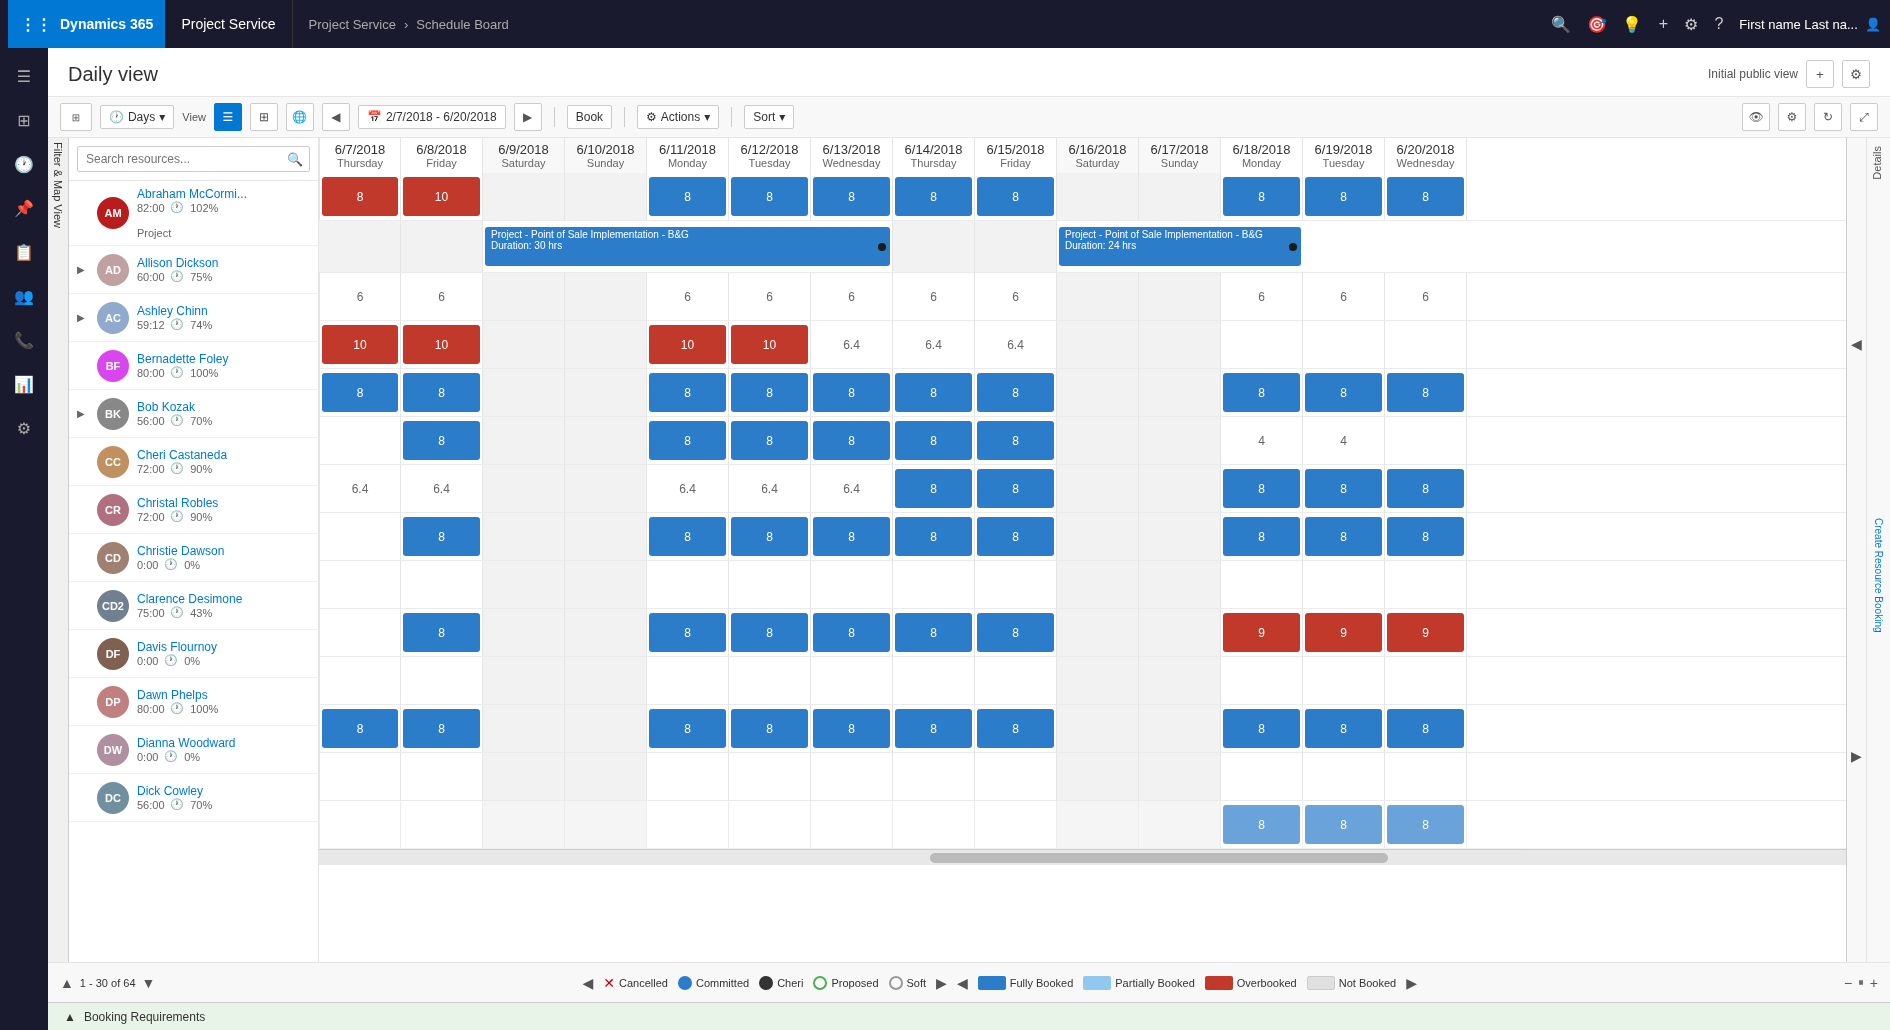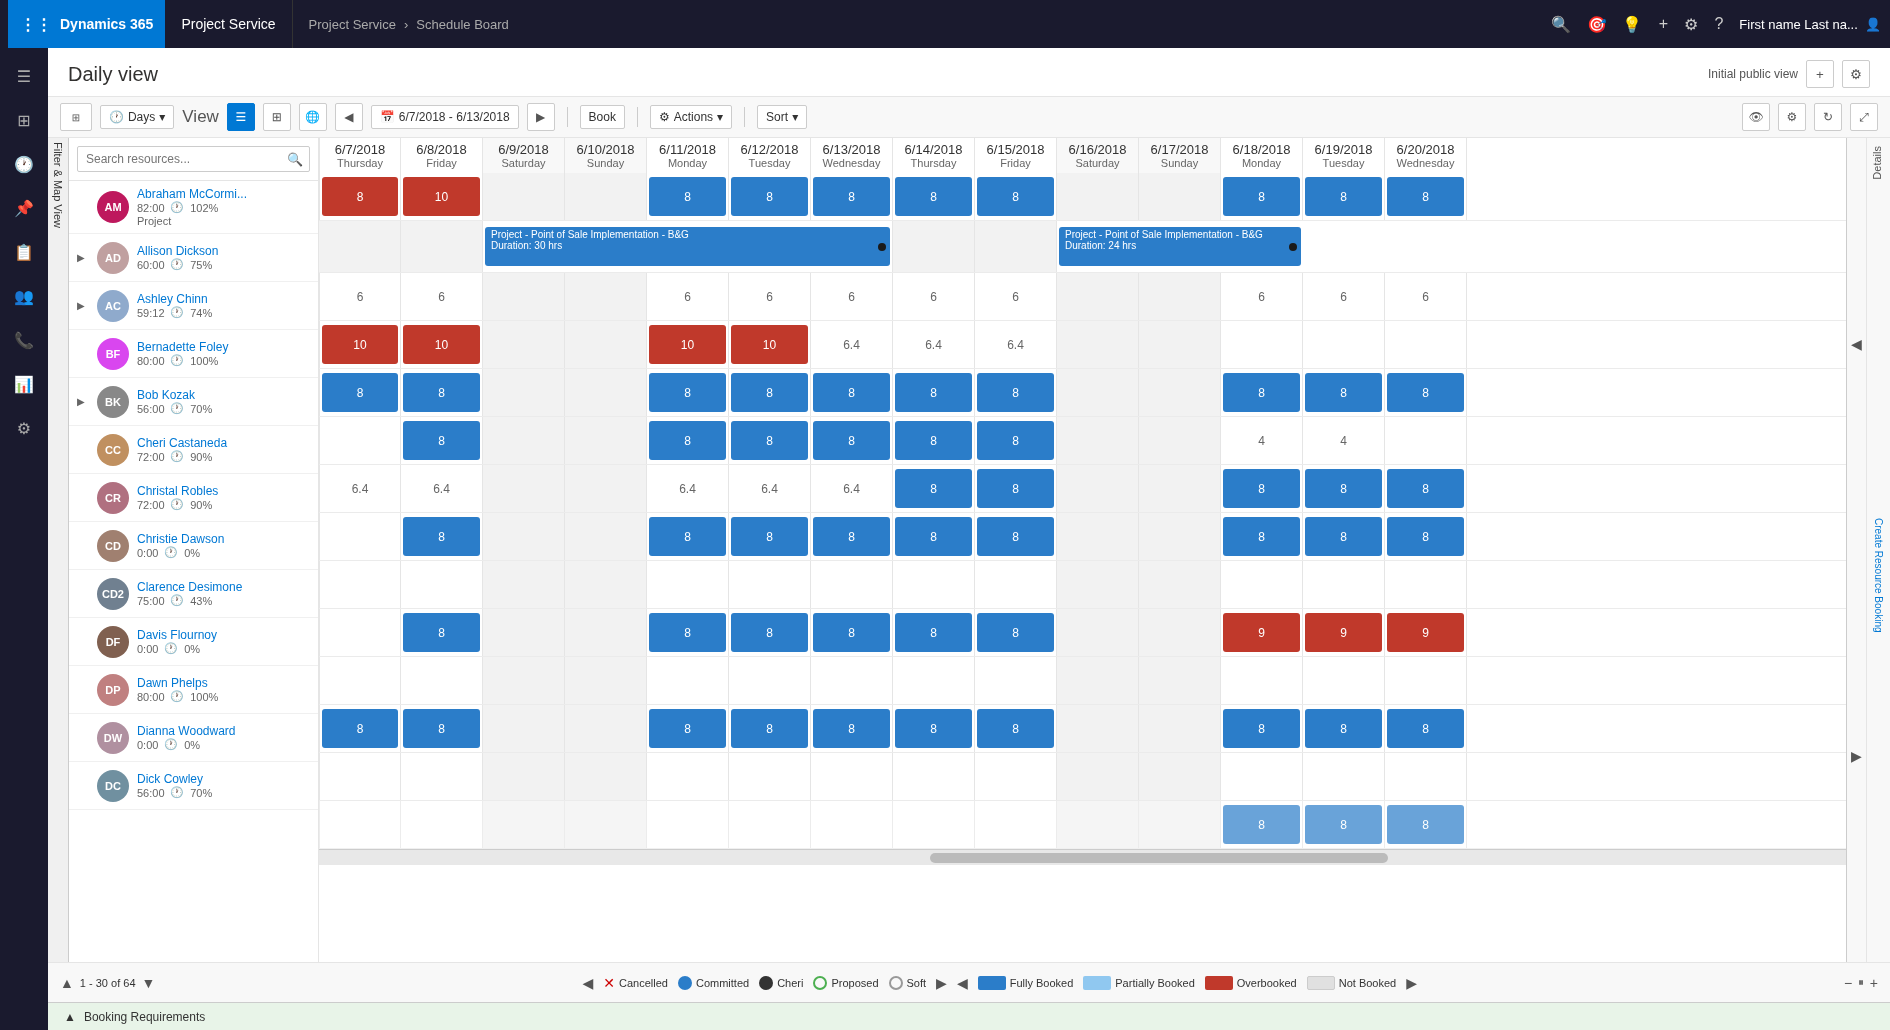--- a/index.html
+++ b/index.html
@@ -62,21 +62,21 @@
     .resource-list { flex: 1; overflow-y: auto; }
 
     .resource-row {
       display: flex; align-items: center; gap: 8px; padding: 6px 8px;
       border-bottom: 1px solid #f0f0f0; min-height: 48px; cursor: pointer;
     }
     .resource-avatar { width: 32px; height: 32px; border-radius: 50%; background: #c7c0c0; flex-shrink: 0; overflow: hidden; display: flex; align-items: center; justify-content: center; font-size: 11px; color: #fff; font-weight: bold; }
     .resource-info { flex: 1; min-width: 0; }
     .resource-name { font-size: 12px; color: #0078d4; white-space: nowrap; overflow: hidden; text-overflow: ellipsis; }
     .resource-meta { font-size: 11px; color: #666; display: flex; gap: 6px; align-items: center; }
-    .resource-sub { font-size: 11px; color: #666; margin-top: 1px; }
+    .resource-sub { font-size: 11px; color: #666; margin-top: 13px; }
     .expand-icon { color: #666; font-size: 10px; width: 12px; }
     .date-cell {
       flex-shrink: 0; text-align: center; border-right: 1px solid #e5e5e5;
       padding: 4px 0;
     }
     .date-cell.weekend { background: #f8f8f8; }
     .date-num { font-size: 13px; font-weight: 500; color: #333; }
     .date-day { font-size: 11px; color: #666; }
 
     
@@ -192,28 +192,28 @@
     </div>
   </div>
 
   <div class="toolbar">
     <div class="toolbar-icon-btn" style="width:32px;font-size:10px;padding:2px;">⊞</div>
     <button class="toolbar-btn">
       <span>🕐</span>
       <span>Days</span>
       <span>▾</span>
     </button>
-    <span style="font-size:17px;color:#555;">View</span>
+    <span style="font-size:11px;color:#555;">View</span>
     <div class="toolbar-icon-btn active">☰</div>
     <div class="toolbar-icon-btn">⊞</div>
     <div class="toolbar-icon-btn">🌐</div>
     <div class="toolbar-icon-btn">◀</div>
     <button class="toolbar-btn">
       <span>📅</span>
-      <span>6/7/2018 - 6/13/2018</span>
+      <span>2/7/2018 - 6/20/2018</span>
     </button>
     <div class="toolbar-icon-btn">▶</div>
     <div class="toolbar-sep"></div>
     <button class="toolbar-btn">
       <span>Book</span>
     </button>
     <div class="toolbar-sep"></div>
     <button class="toolbar-btn">
       <span>⚙</span>
       <span>Actions</span>
@@ -240,21 +240,21 @@
       <div class="search-box">
         <div class="search-wrapper">
           <input class="search-input" type="text" placeholder="Search resources..." style="">
           <span class="search-icon">🔍</span>
         </div>
       </div>
       <div class="resource-list">
 
         <div class="resource-row">
           <span class="expand-icon"></span>
-          <div class="resource-avatar" style="background:#be185d;">AM</div>
+          <div class="resource-avatar" style="background:#b91c1c;">AM</div>
           <div class="resource-info">
             <div class="resource-name">Abraham McCormi...</div>
             <div class="resource-meta">
               <span>82:00</span>
               <span>🕐</span>
               <span>102%</span>
             </div>
             <div class="resource-sub">Project</div>
           </div>
         </div>

